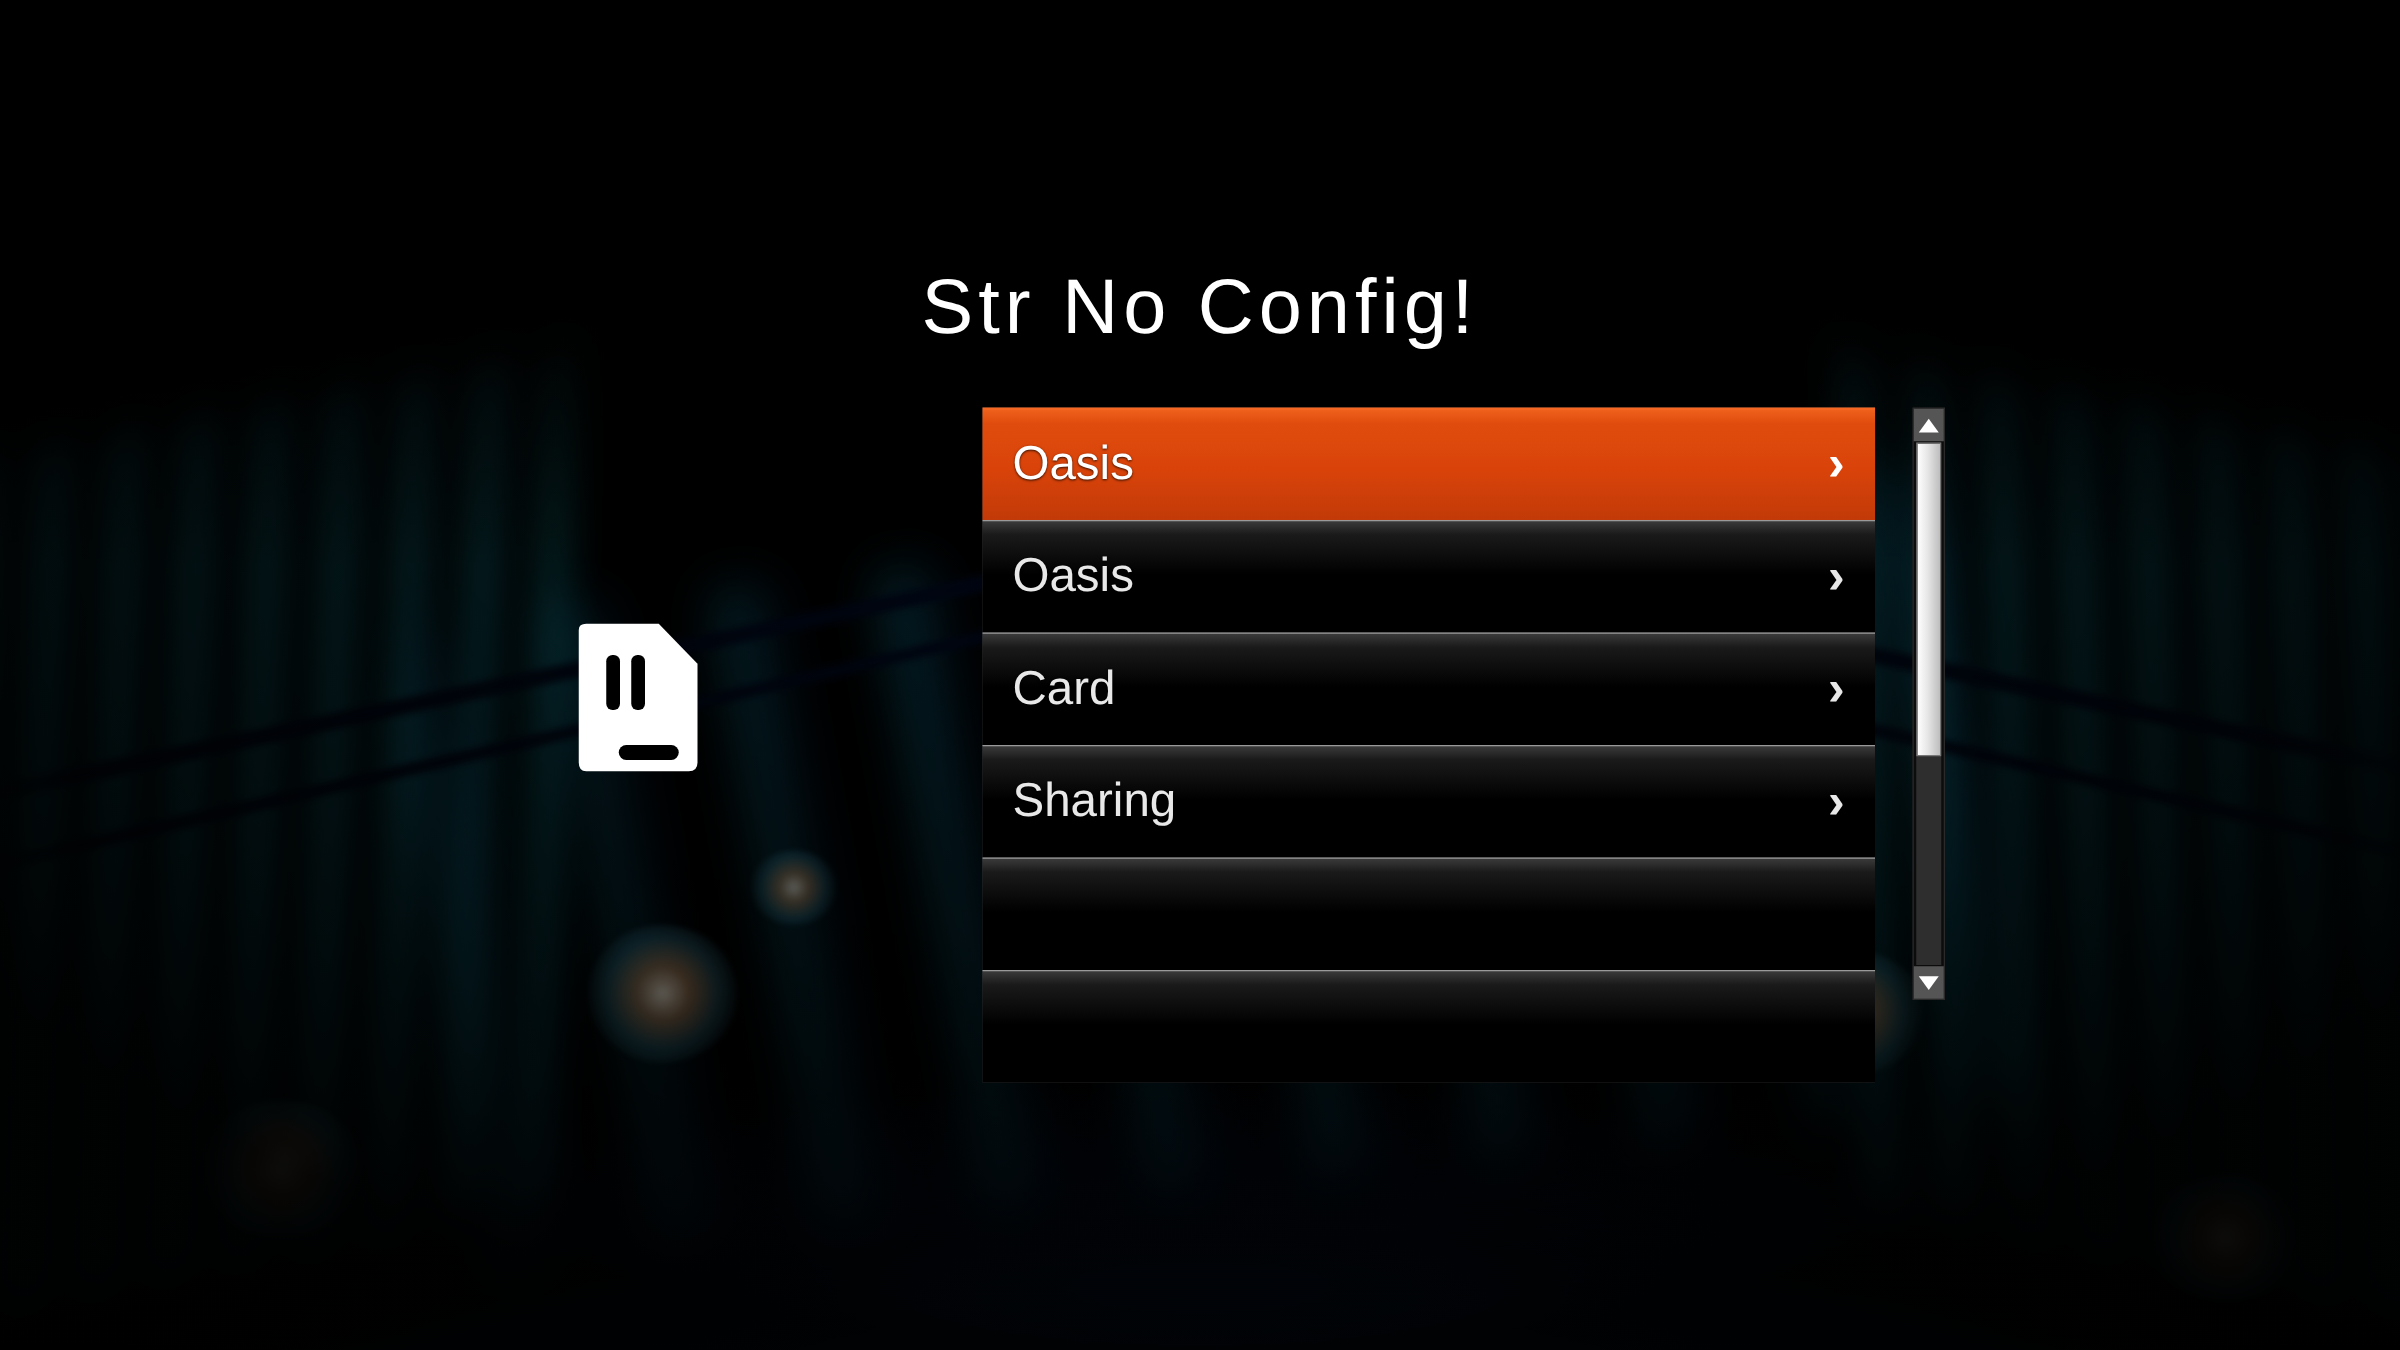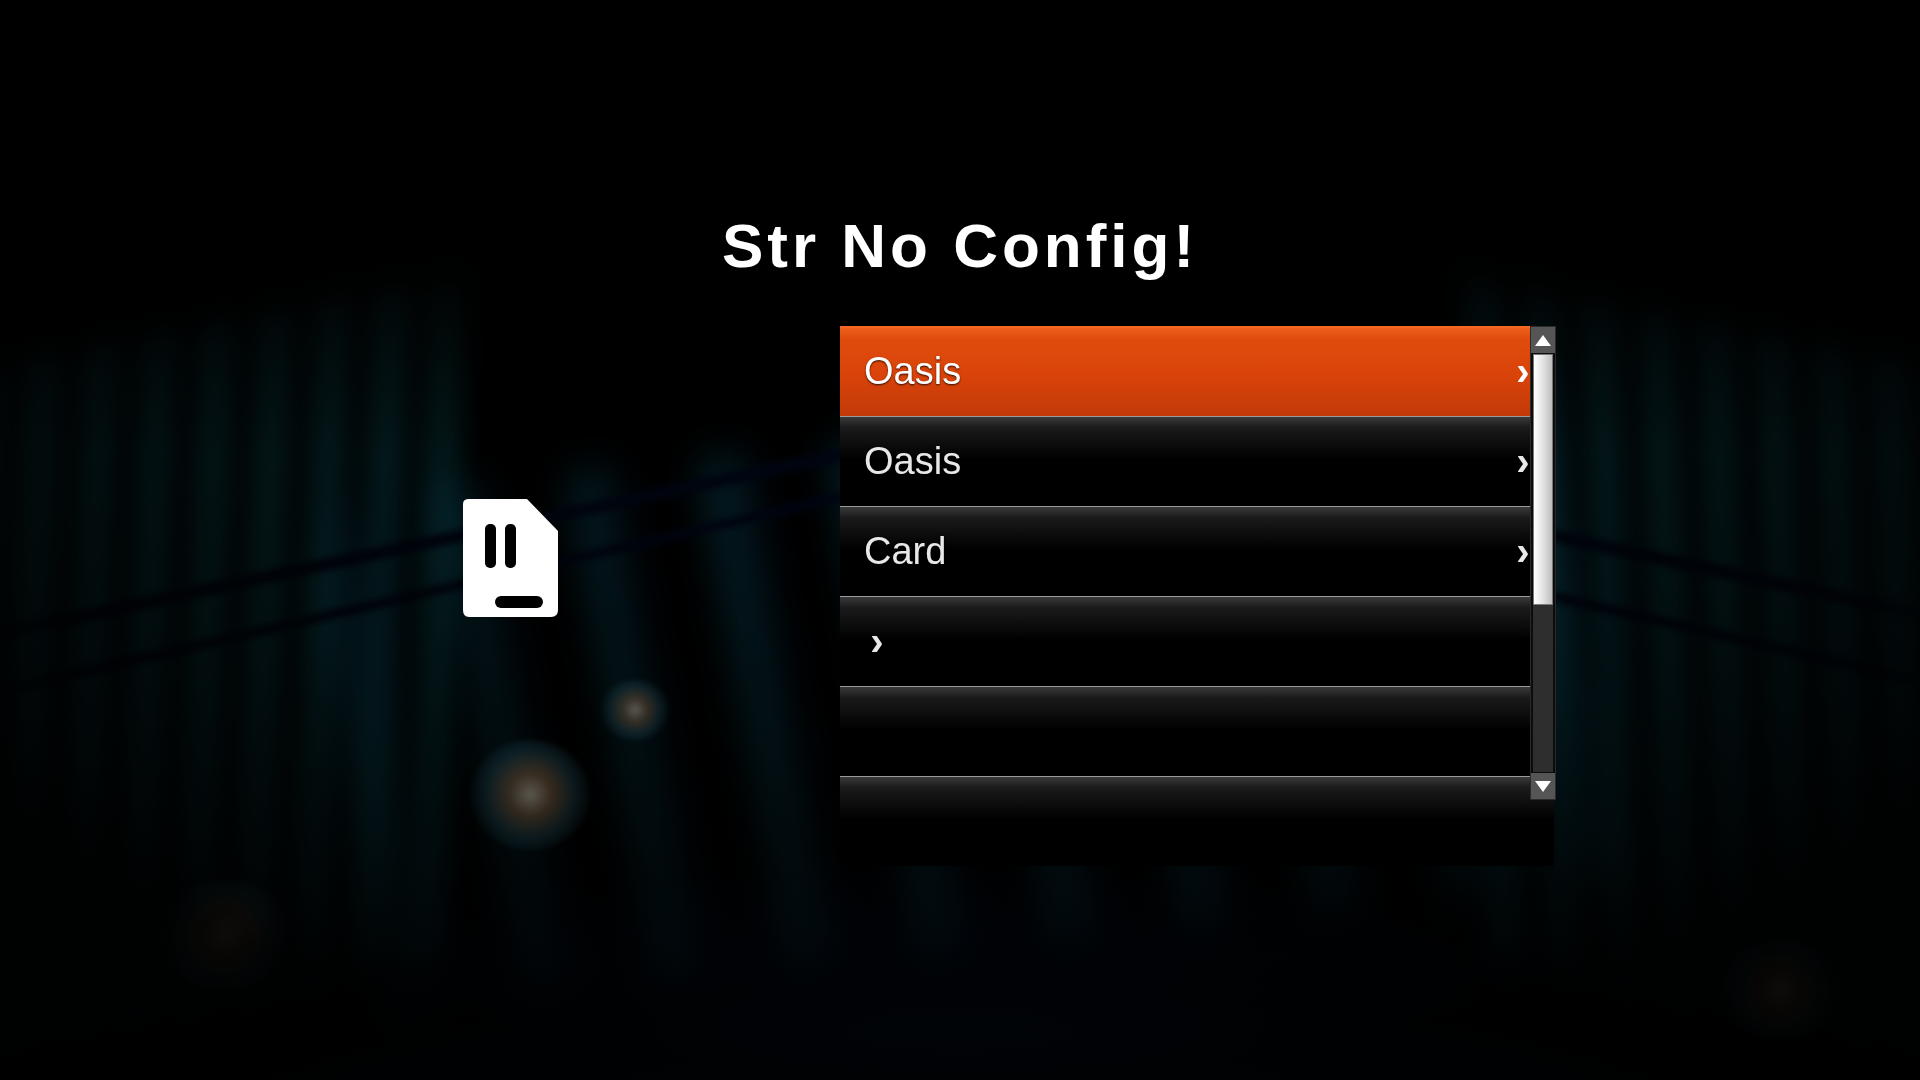--- a/index.html
+++ b/index.html
@@ -89,37 +89,37 @@
     pointer-events:none;
   }
 
   
   .title {
     position:absolute;
     left:0; top:210px; width:1920px;
     text-align:center;
     color:#ffffff;
     font-size:62px;
-    font-weight:bold;
+    font-weight:normal;
     letter-spacing:4px;
     text-shadow:0 0 10px rgba(0,0,0,0.9);
     white-space:nowrap;
   }
 
   
   .sd-icon {
     position:absolute;
     left:455px; top:498px;
     width:104px; height:120px;
   }
 
   
   .menu {
     position:absolute;
-    left:840px; top:326px;
+    left:786px; top:326px;
     width:714px;
     background:#404040;
   }
   .menu-row {
     position:relative;
     height:90px;
     display:flex;
     align-items:center;
     padding:0 18px 0 24px;
     background:linear-gradient(180deg, #3a3a3a 0%, #1a1a1a 12%, #000000 48%, #000000 100%);
@@ -229,20 +229,21 @@
       </div>
       <div class="menu-row">
         <span class="row-label">Oasis</span>
         <span class="chevron" style="font-size: 40px; font-weight: bold;">›</span>
       </div>
       <div class="menu-row">
         <span class="row-label">Card</span>
         <span class="chevron" style="font-size: 40px; font-weight: bold;">›</span>
       </div>
       <div class="menu-row">
+        <span class="row-label">Sharing</span>
         <span class="chevron" style="font-size: 40px; font-weight: bold;">›</span>
       </div>
       <div class="menu-row empty">
         <span class="row-label"></span>
         <span class="chevron" style="font-size: 40px; font-weight: bold;"></span>
       </div>
       <div class="menu-row empty">
         <span class="row-label"></span>
         <span class="chevron" style="font-size: 40px; font-weight: bold;"></span>
       </div>

